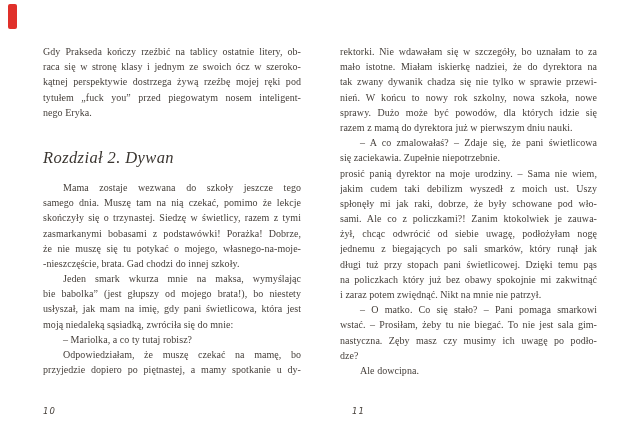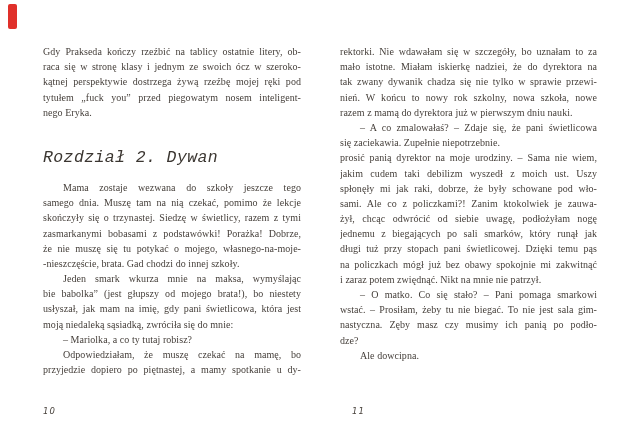--- a/index.html
+++ b/index.html
@@ -17,21 +17,21 @@
   .page-right{left:340px;width:257px;}
   .para{margin:0;padding:0;}
   .line{
     height:15.2px;line-height:15.2px;font-size:10px;
     color:#443e39;overflow:hidden;white-space:normal;
     letter-spacing:0.05px;
   }
   .line.j{text-align:justify;text-align-last:justify;}
   .line.ind{padding-left:20px;}
   .chapter-heading{
-    font-family:Liberation Mono, monospace;
+    font-family:Liberation Serif, serif;
     font-style:italic;
     font-size:16.5px;line-height:24px;
     color:#3b3631;letter-spacing:0.4px;
     margin:26px 0 10px 0;
   }
   .page-number{
     position:absolute;top:404px;height:14px;line-height:14px;
     font-family:"DejaVu Sans", sans-serif;font-style:italic;
     font-size:8.5px;letter-spacing:1px;color:#49433d;
   }
@@ -73,41 +73,42 @@
       <div class="line j ind">Odpowiedziałam, że muszę czekać na mamę, bo</div>
       <div class="line j">przyjedzie dopiero po piętnastej, a mamy spotkanie u dy-</div>
     </div>
   </div>
 <div class="page page-right">
     <div class="para">
       <div class="line j">rektorki. Nie wdawałam się w szczegóły, bo uznałam to za</div>
       <div class="line j">mało istotne. Miałam iskierkę nadziei, że do dyrektora na</div>
       <div class="line j">tak zwany dywanik chadza się nie tylko w sprawie przewi-</div>
       <div class="line j">nień. W końcu to nowy rok szkolny, nowa szkoła, nowe</div>
+      <div class="line j">sprawy. Dużo może być powodów, dla których idzie się</div>
       <div class="line">razem z mamą do dyrektora już w pierwszym dniu nauki.</div>
     </div>
     <div class="para">
       <div class="line j ind">– A co zmalowałaś? – Zdaje się, że pani świetlicowa</div>
       <div class="line">się zaciekawia. Zupełnie niepotrzebnie.</div>
     </div>
     <div class="para">
       <div class="line j">prosić panią dyrektor na moje urodziny. – Sama nie wiem,</div>
       <div class="line j">jakim cudem taki debilizm wyszedł z moich ust. Uszy</div>
       <div class="line j">spłonęły mi jak raki, dobrze, że były schowane pod wło-</div>
       <div class="line j">sami. Ale co z policzkami?! Zanim ktokolwiek je zauwa-</div>
       <div class="line j">żył, chcąc odwrócić od siebie uwagę, podłożyłam nogę</div>
       <div class="line j">jednemu z biegających po sali smarków, który runął jak</div>
       <div class="line j">długi tuż przy stopach pani świetlicowej. Dzięki temu pąs</div>
-      <div class="line j">na policzkach mógł już bez obawy spokojnie mi zakwitnąć</div>
+      <div class="line j">na policzkach który już bez obawy spokojnie mi zakwitnąć</div>
       <div class="line">i zaraz potem zwiędnąć. Nikt na mnie nie patrzył.</div>
     </div>
     <div class="para">
       <div class="line j ind">– O matko. Co się stało? – Pani pomaga smarkowi</div>
       <div class="line j">wstać. – Prosiłam, żeby tu nie biegać. To nie jest sala gim-</div>
-      <div class="line j">nastyczna. Zęby masz czy musimy ich panią po podło-</div>
+      <div class="line j">nastyczna. Zęby masz czy musimy ich uwagę po podło-</div>
       <div class="line">dze?</div>
     </div>
     <div class="para">
       <div class="line ind">Ale dowcipna.</div>
     </div>
   </div>
 
 <div class="page-number left">10</div>
 <div class="page-number right">11</div>
 

